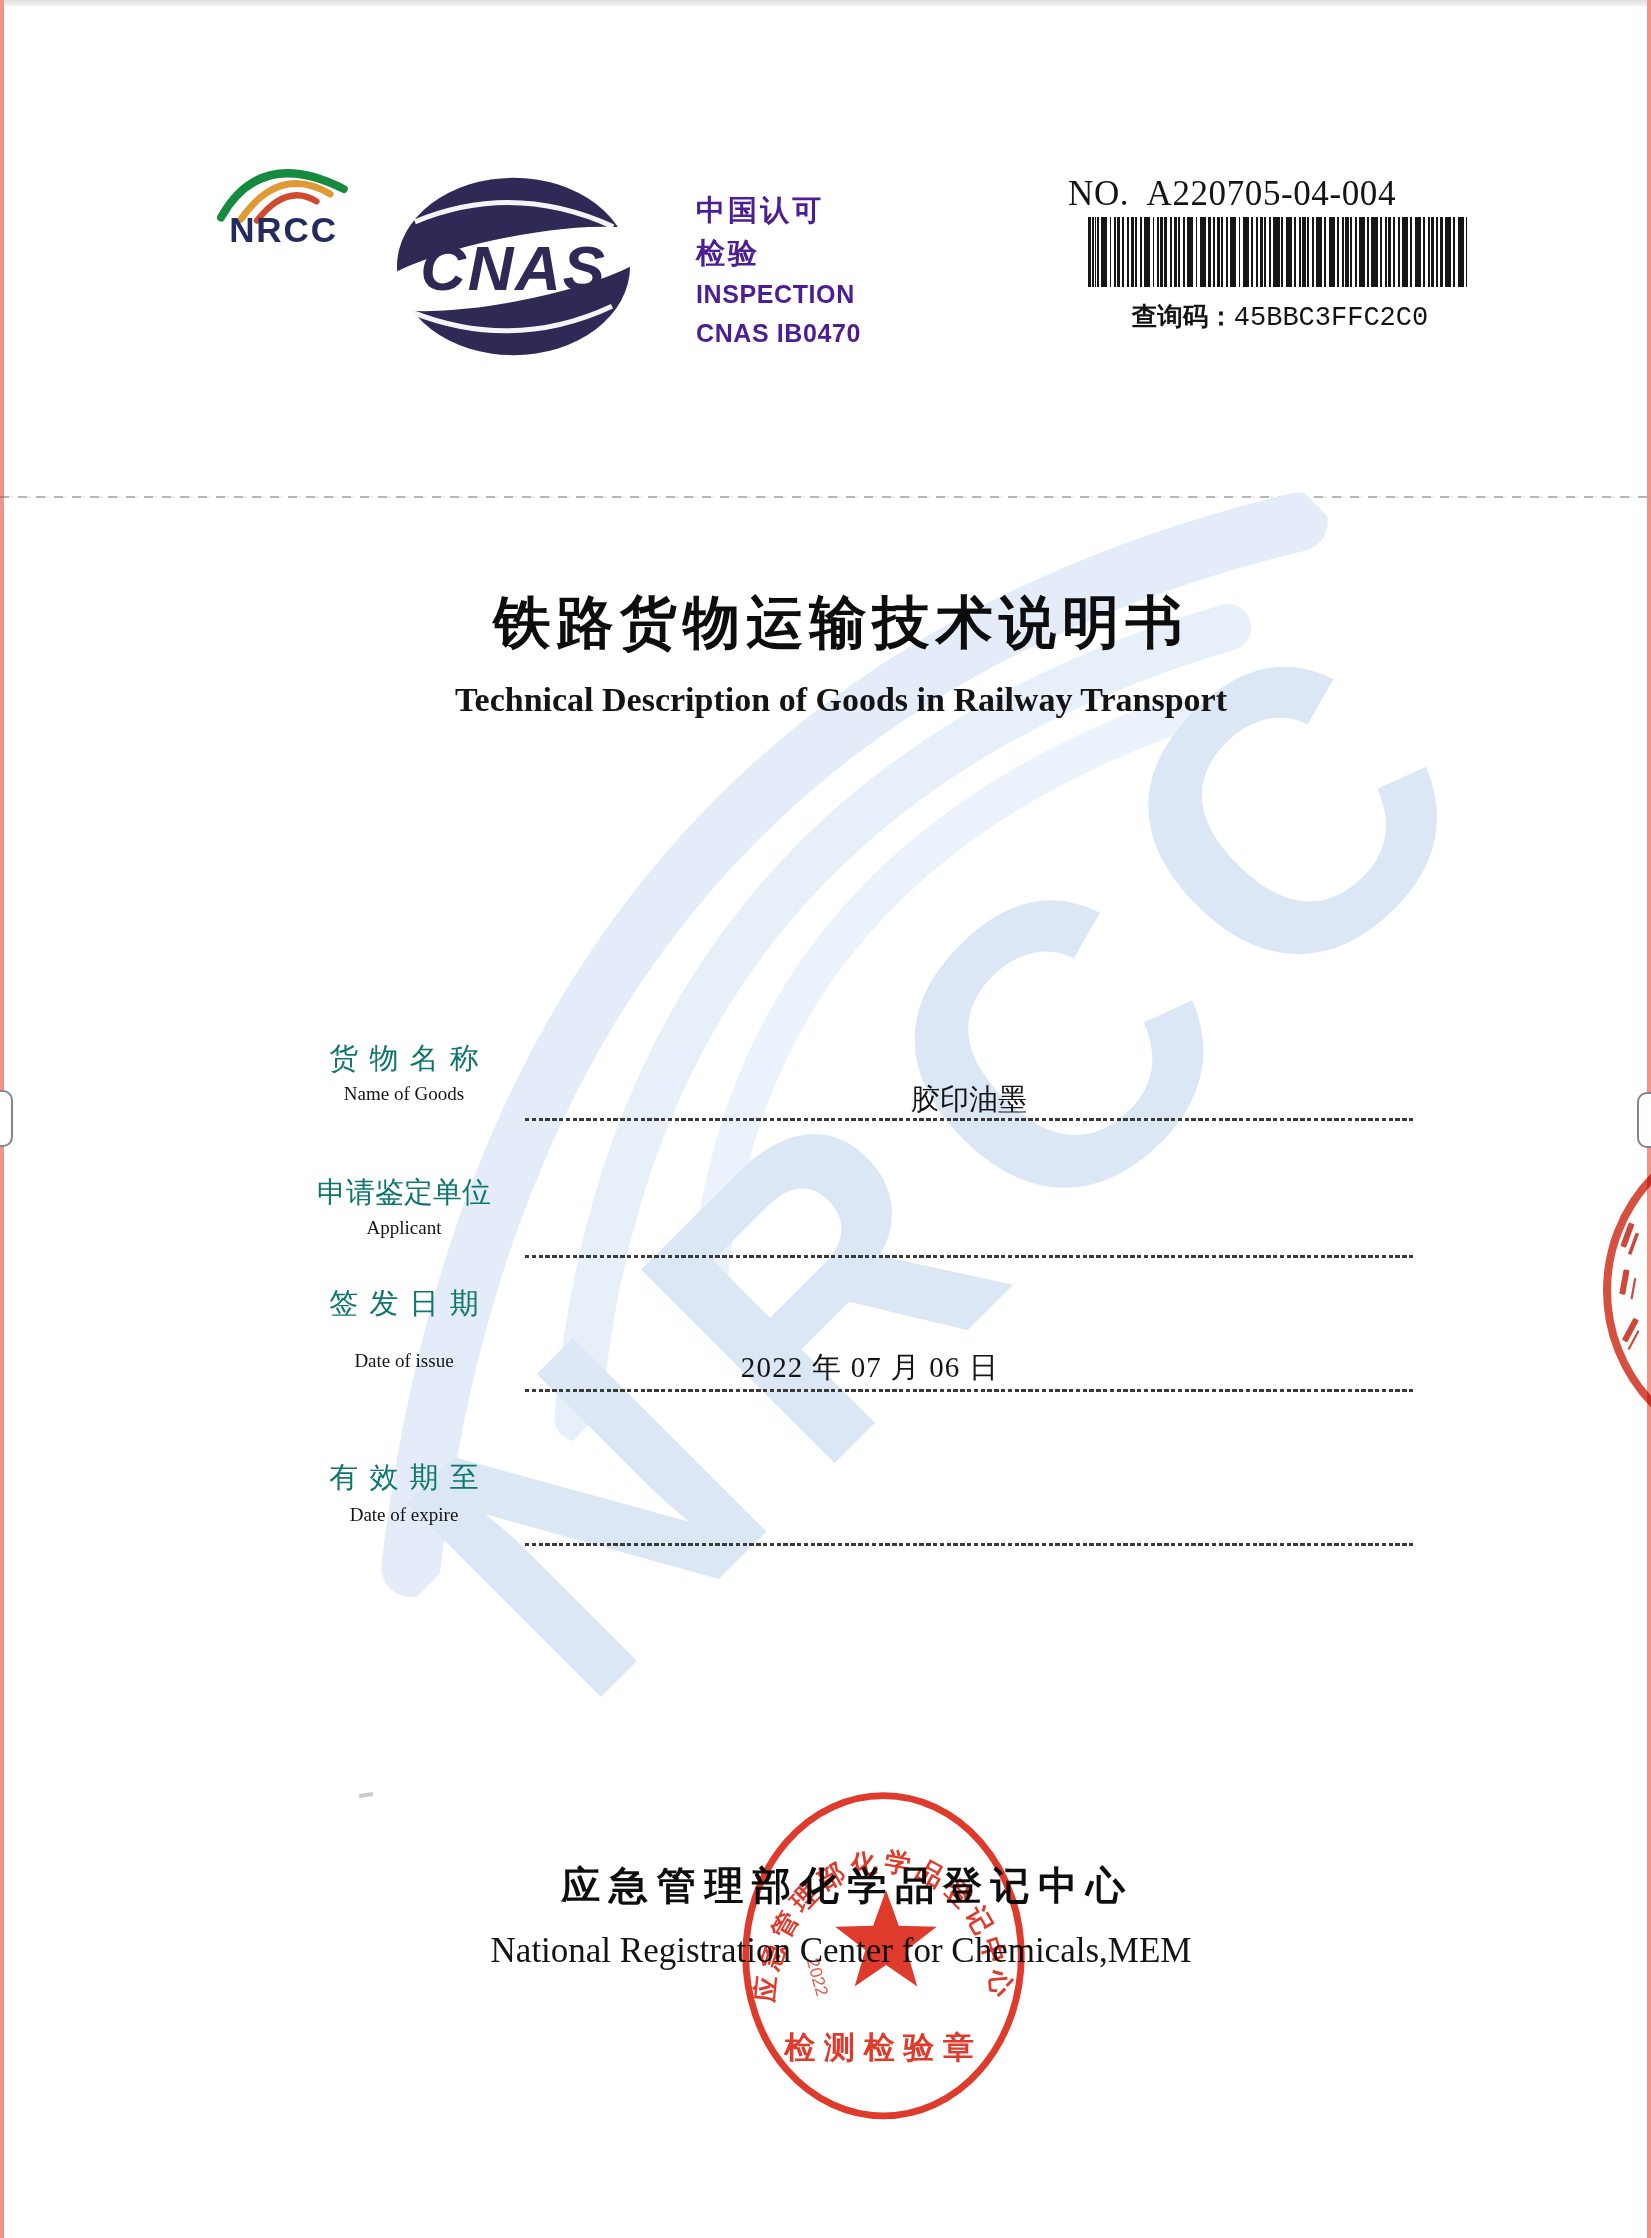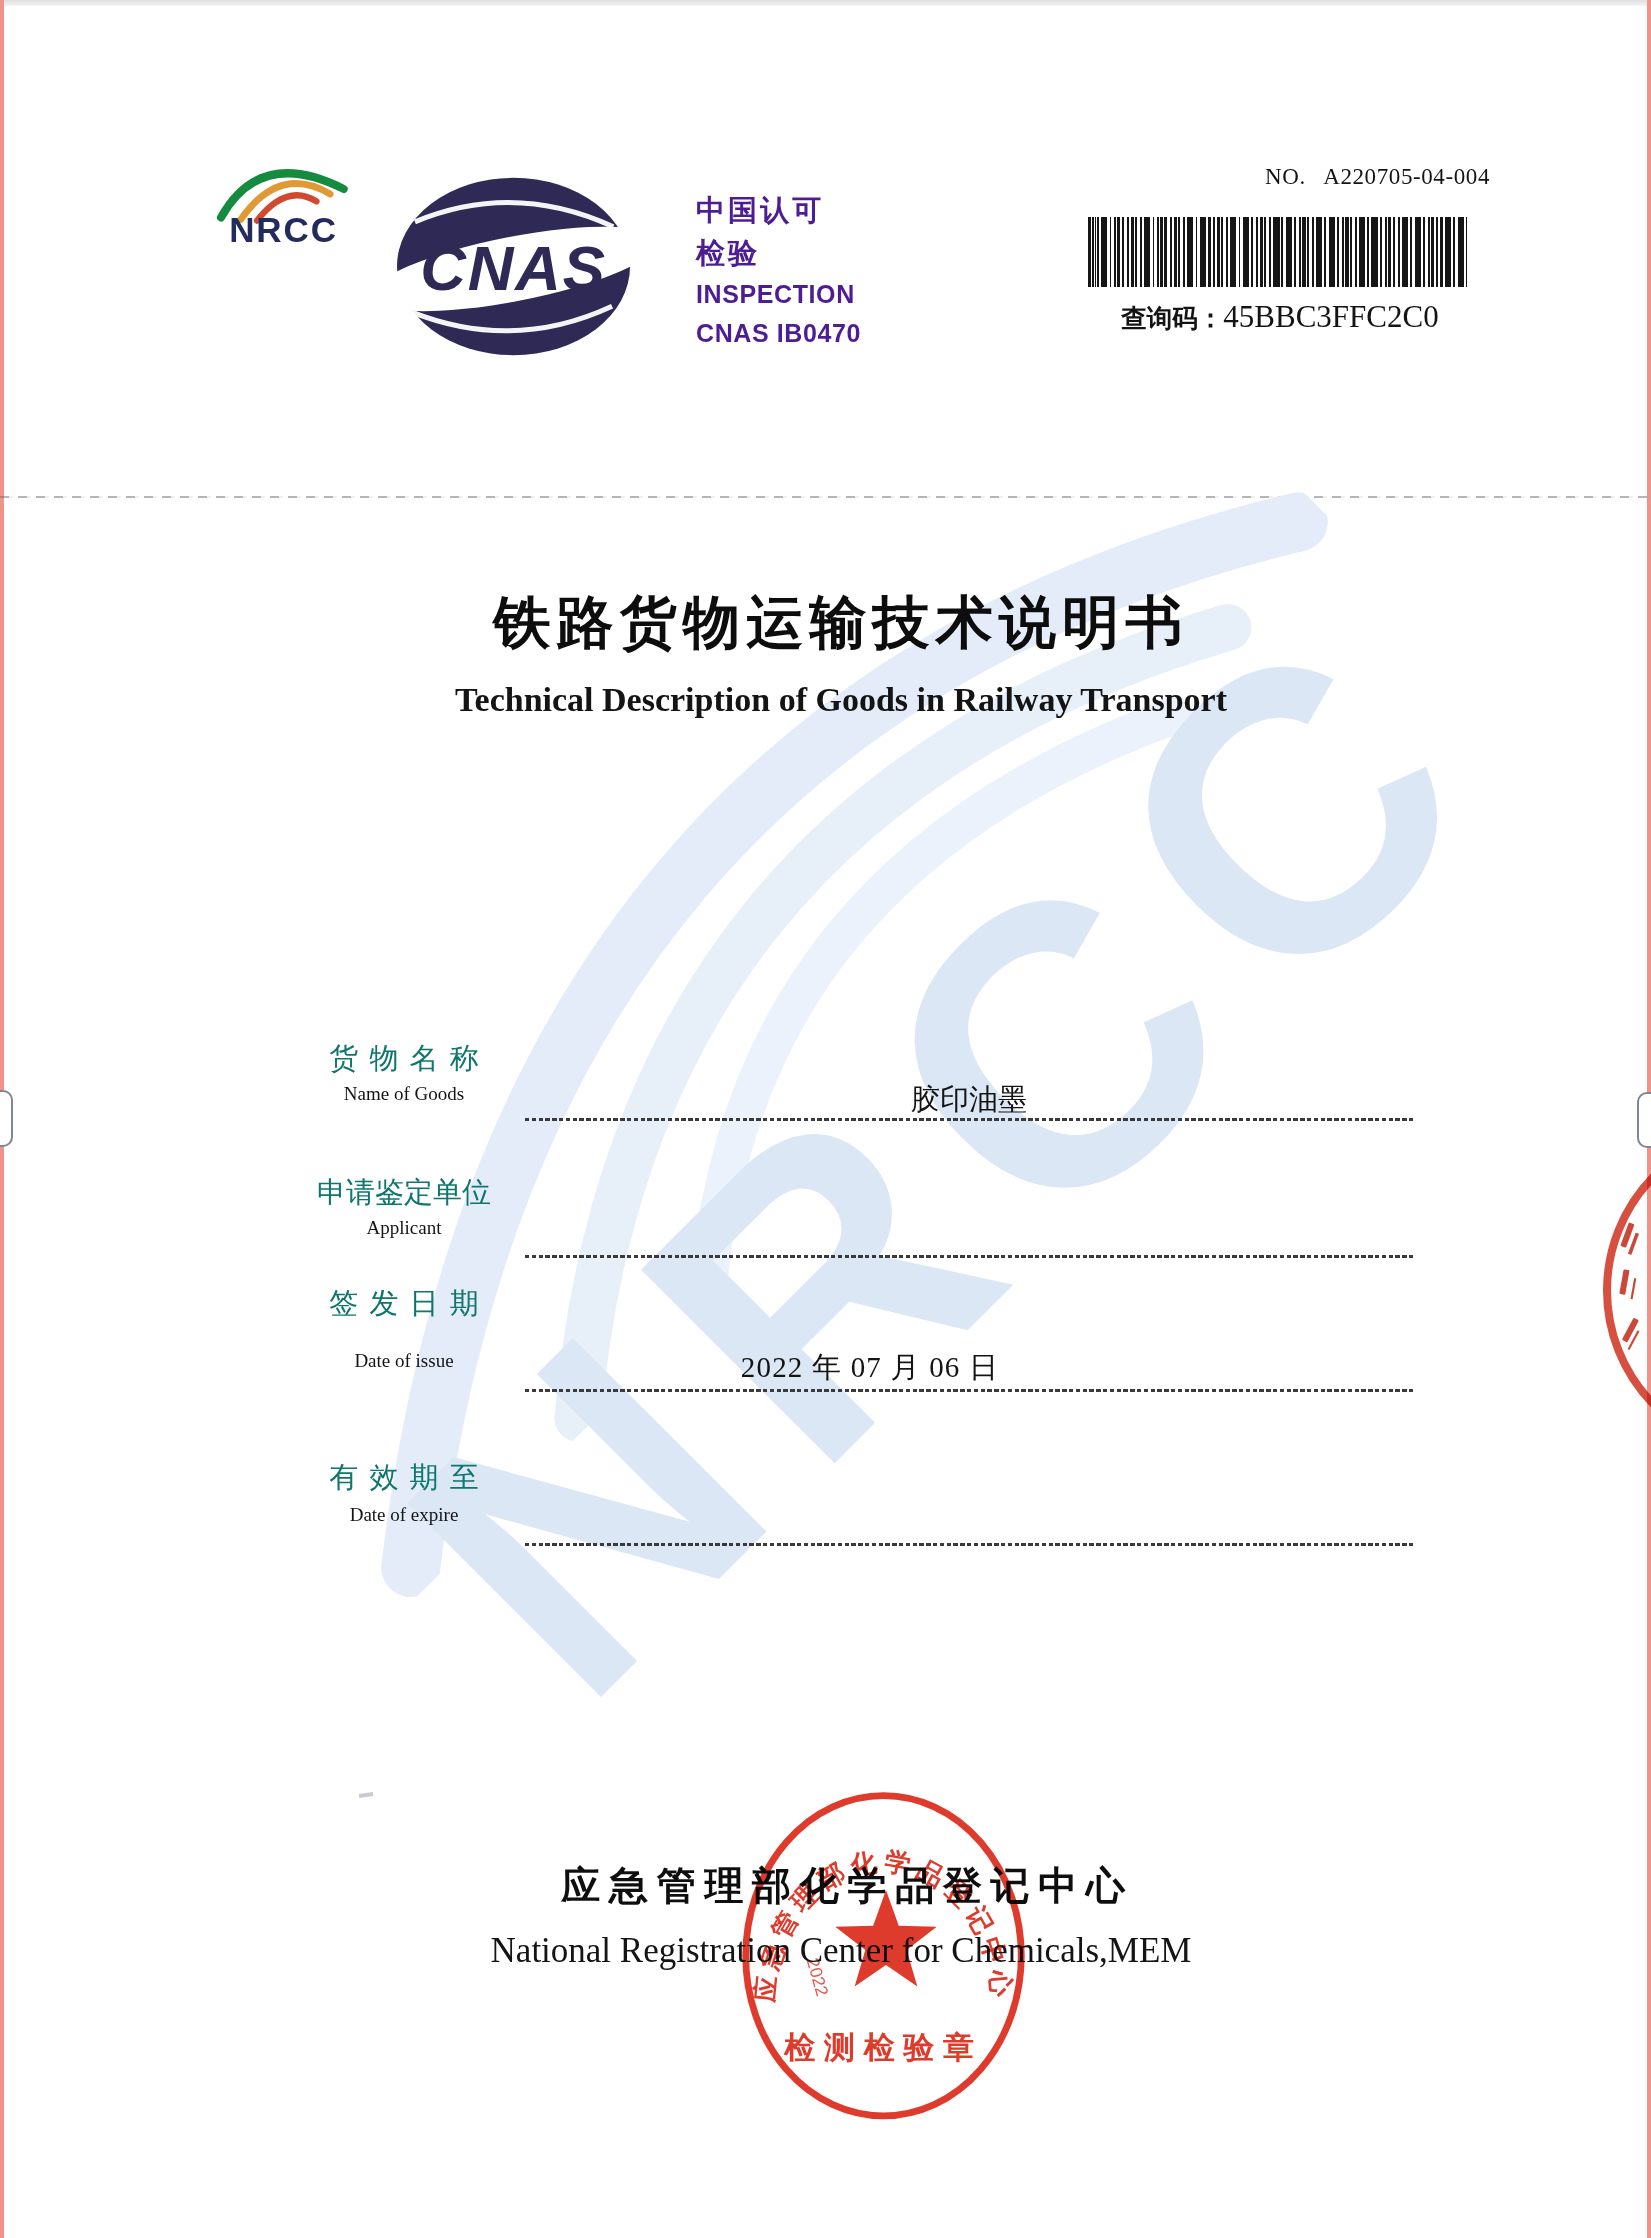--- a/index.html
+++ b/index.html
@@ -28,32 +28,32 @@
   
   .nrcc-logo{left:216px;top:158px;}
   .nrcc-text{left:217px;top:210px;width:133px;text-align:center;font-size:35px;font-weight:800;
      letter-spacing:1.9px;color:#232a5e;}
   .cnas-logo{left:395px;top:176px;}
   .accred{left:696px;color:#4c1d95;font-weight:bold;white-space:nowrap;}
   .accred.zh{font-size:29px;letter-spacing:3.1px;}
   .accred.en{font-size:25px;letter-spacing:0.6px;}
   .l1{top:191px;} .l2{top:234px;} .l3{top:280px;} .l4{top:319px;}
 
-  .no-line{left:1068px;top:164px;width:422px;font-family:"Liberation Serif","DejaVu Serif",serif;
-     font-size:23px;letter-spacing:0.6px;text-align:right;white-space:nowrap;}
+  .no-line{left:1068px;top:174px;width:422px;font-family:"Liberation Serif","DejaVu Serif",serif;
+     font-size:35px;letter-spacing:0.6px;white-space:nowrap;}
   .no-line .val{margin-left:17.4px;}
   .barcode-wrap{left:1081px;top:209px;width:393px;height:84px;background:#fff;}
   .barcode{left:1088px;top:217px;width:379px;height:70px;
      background-image:
        repeating-linear-gradient(90deg,#161616 0 1.9px,rgba(0,0,0,0) 1.9px 4.3px),
        repeating-linear-gradient(90deg,#161616 0 3.1px,rgba(0,0,0,0) 3.1px 14.3px),
        repeating-linear-gradient(90deg,rgba(0,0,0,0) 0 6.8px,#161616 6.8px 8px,rgba(0,0,0,0) 8px 23px);}
   .query-line{left:1081px;top:299px;width:398px;text-align:center;font-size:25.5px;white-space:nowrap;}
   .query-line .ql{font-weight:bold;}
-  .query-line .qv{font-family:Liberation Serif, serif;font-size:31px;}
+  .query-line .qv{font-family:Liberation Mono, monospace;font-size:27px;}
 
   
   .title-zh{left:0;top:585px;width:1651px;text-align:center;font-size:57px;font-weight:900;
      letter-spacing:6.2px;transform:translateX(15.5px);color:#0d0d0d;z-index:3;}
   .title-en{left:0;top:681px;width:1651px;text-align:center;font-size:34px;font-weight:bold;
      font-family:"Liberation Serif","DejaVu Serif",serif;transform:translateX(15.5px);z-index:3;}
 
   
   .flabel{left:224px;width:360px;text-align:center;z-index:3;}
   .flabel.zh{font-size:29px;color:#0f766e;}

